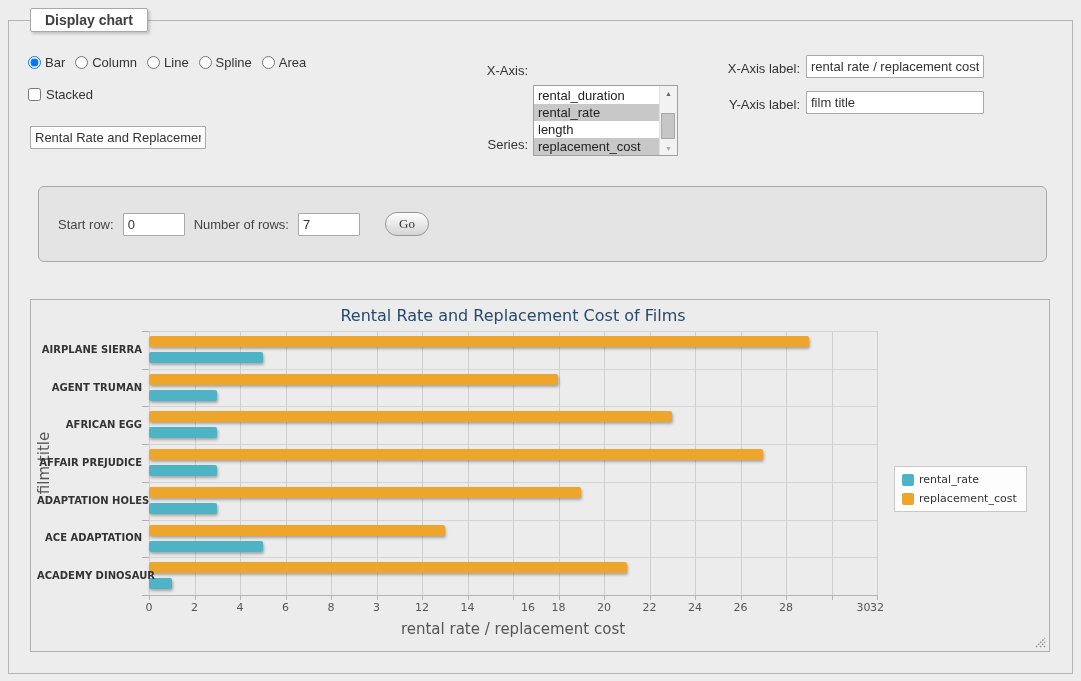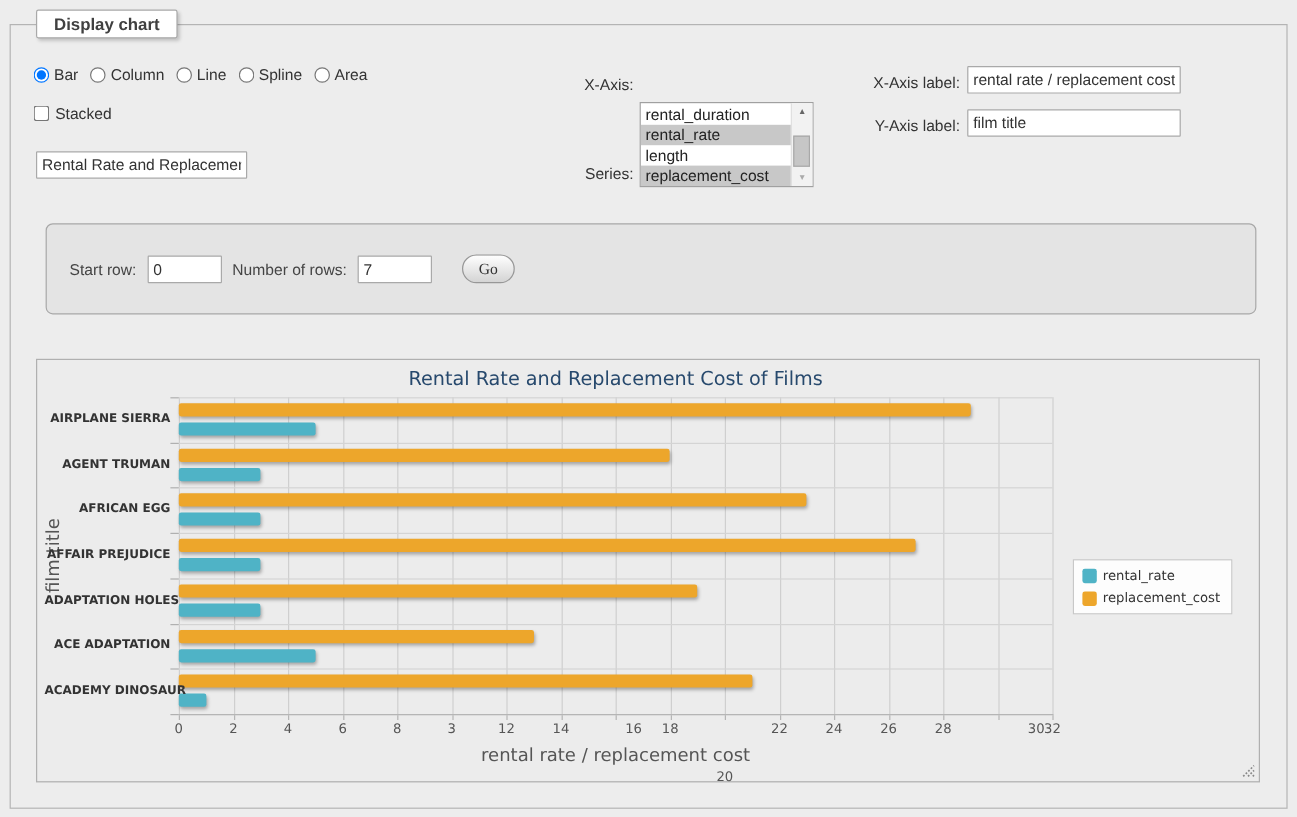--- a/index.html
+++ b/index.html
@@ -211,21 +211,21 @@
       <div class="x-tick" style="left: 345.5px;">3</div>
       <div class="xtickmark" style="left: 391px;"></div>
       <div class="x-tick" style="left: 391px;">12</div>
       <div class="xtickmark" style="left: 437px;"></div>
       <div class="x-tick" style="left: 436.5px;">14</div>
       <div class="xtickmark" style="left: 482px;"></div>
       <div class="x-tick" style="left: 497px;">16</div>
       <div class="xtickmark" style="left: 528px;"></div>
       <div class="x-tick" style="left: 527.5px;">18</div>
       <div class="xtickmark" style="left: 573px;"></div>
-      <div class="x-tick" style="left: 573px; margin-top: 40px;">20</div>
+      <div class="x-tick" style="left: 573px;">20</div>
       <div class="xtickmark" style="left: 619px;"></div>
       <div class="x-tick" style="left: 618.5px;">22</div>
       <div class="xtickmark" style="left: 664px;"></div>
       <div class="x-tick" style="left: 664px;">24</div>
       <div class="xtickmark" style="left: 710px;"></div>
       <div class="x-tick" style="left: 709.5px;">26</div>
       <div class="xtickmark" style="left: 755px;"></div>
       <div class="x-tick" style="left: 755px;">28</div>
       <div class="xtickmark" style="left: 801px;"></div>
       <div class="x-tick" style="left: 800.5px; margin-left: 32px;">30</div>

